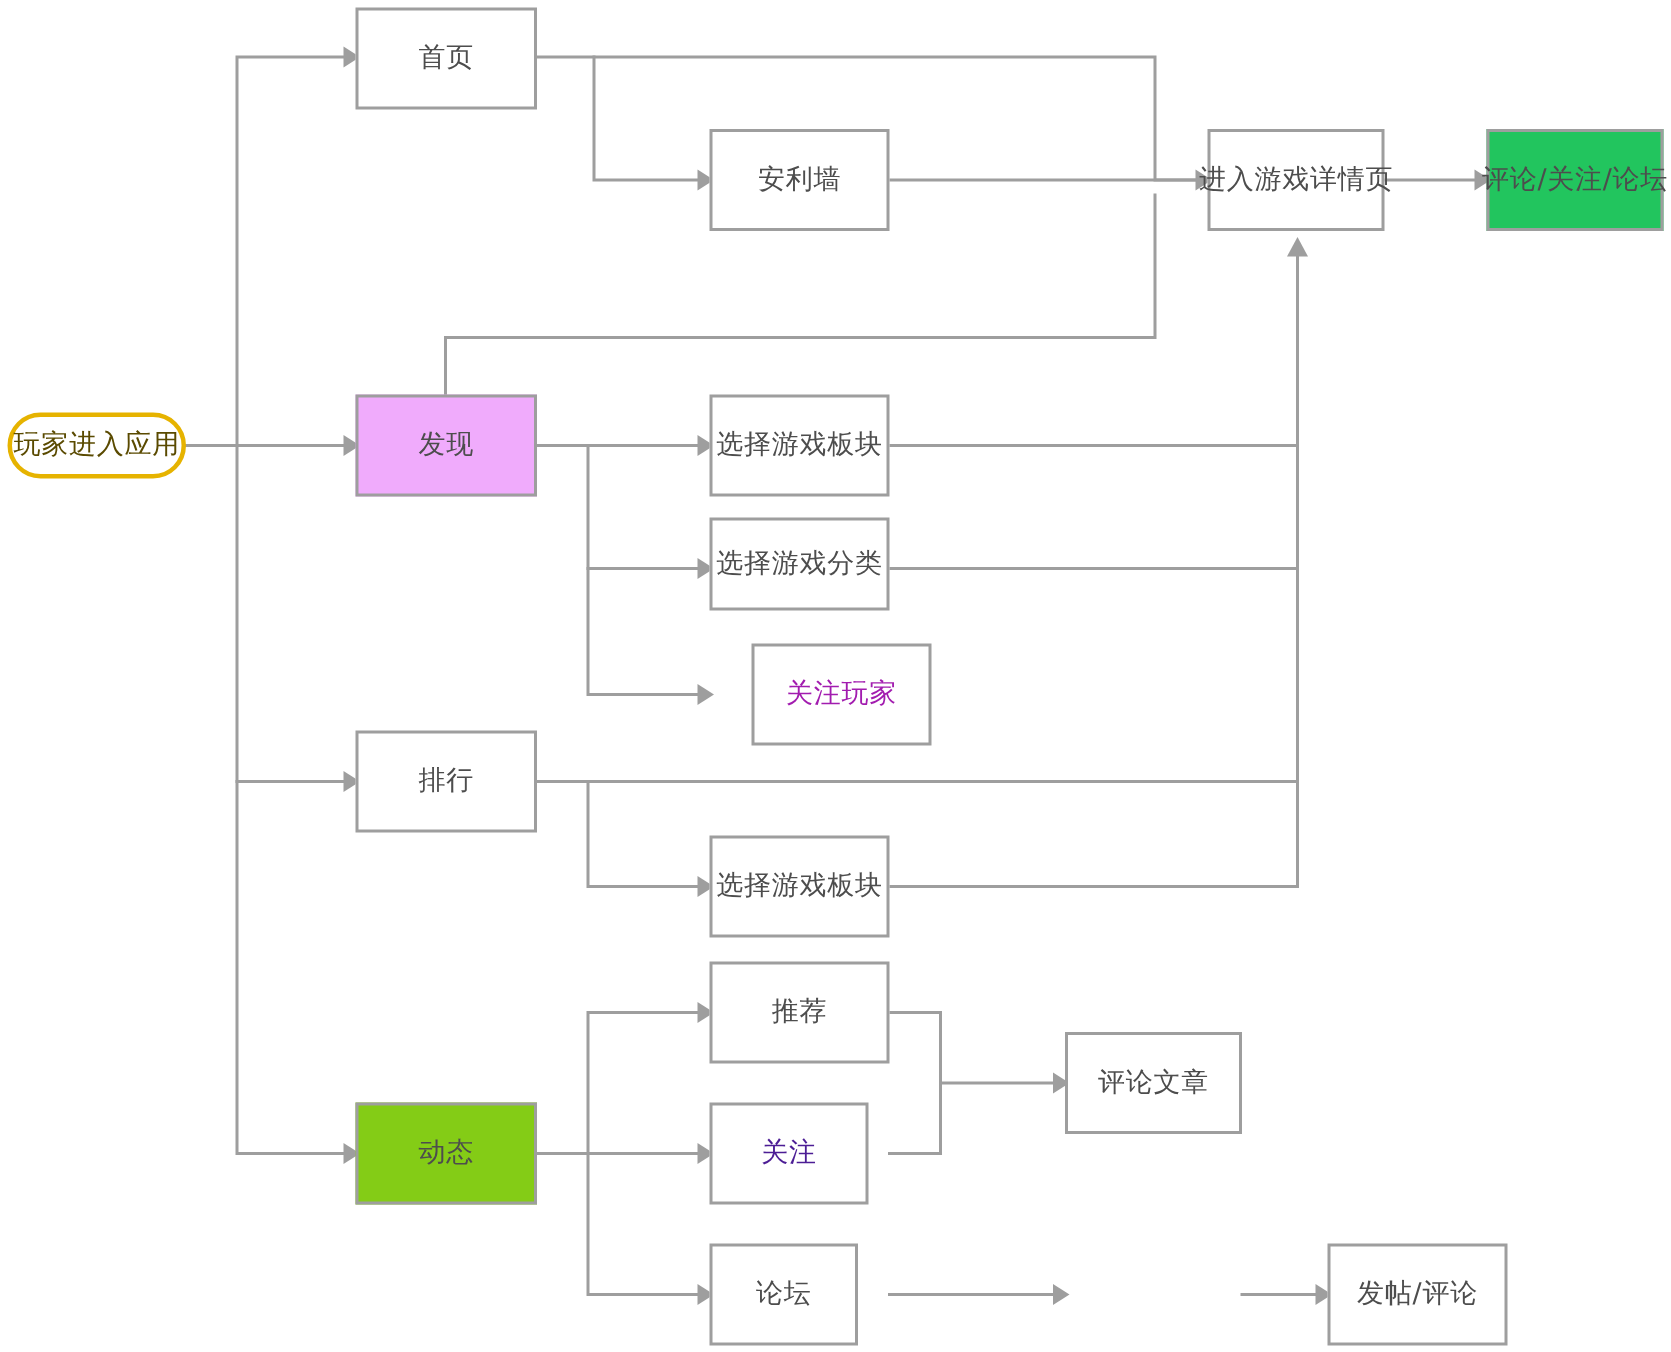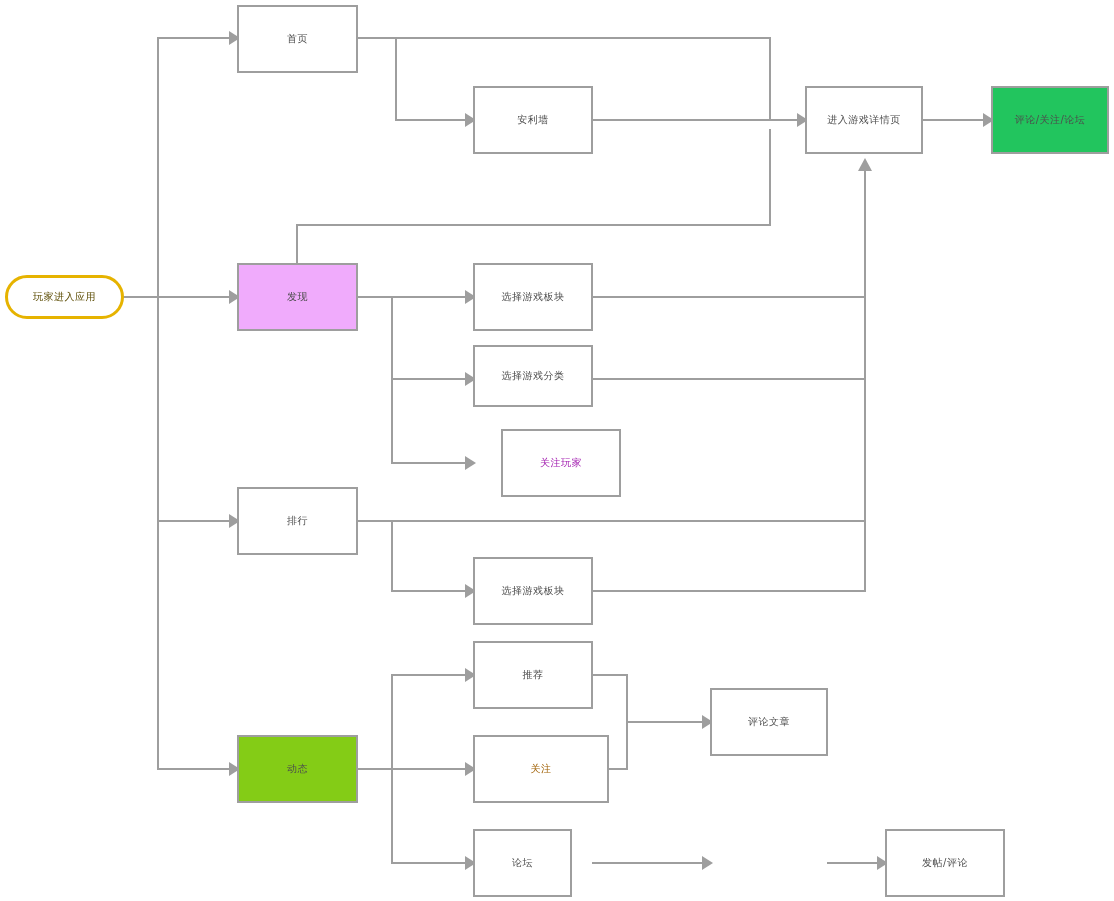--- a/index.html
+++ b/index.html
@@ -28,21 +28,21 @@
   }
   .node {
     position: absolute;
     box-sizing: border-box;
     display: flex;
     align-items: center;
     justify-content: center;
     background: #ffffff;
     border: 2px solid #9e9e9e;
     color: #4d4d4d;
-    font-size: 10px;
+    font-size: 18px;
     line-height: 1.2;
     letter-spacing: 0.5px;
     text-align: center;
     z-index: 2;
   }
   .node.start {
     border: 3px solid #e6b300;
     border-radius: 26px;
     color: #5a4a00;
   }
@@ -129,21 +129,21 @@
     </div>
     <div class="node" style="left: 237px; top: 487px; width: 121px; height: 68px; border-color: rgb(158, 158, 158); color: rgb(77, 77, 77); background: rgb(255, 255, 255);">
       <span class="node-label">排行</span>
     </div>
     <div class="node" style="left: 473px; top: 557px; width: 120px; height: 68px; border-color: rgb(158, 158, 158); color: rgb(77, 77, 77); background: rgb(255, 255, 255);">
       <span class="node-label">选择游戏板块</span>
     </div>
     <div class="node" style="left: 473px; top: 641px; width: 120px; height: 68px; border-color: rgb(158, 158, 158); color: rgb(77, 77, 77); background: rgb(255, 255, 255);">
       <span class="node-label">推荐</span>
     </div>
-    <div class="node" style="left: 473px; top: 735px; width: 136px; height: 68px; border-color: rgb(158, 158, 158); color: #a16207; background: rgb(255, 255, 255);">
+    <div class="node" style="left: 473px; top: 735px; width: 106px; height: 68px; border-color: rgb(158, 158, 158); color: #4c1d95; background: rgb(255, 255, 255);">
       <span class="node-label">关注</span>
     </div>
     <div class="node" style="left: 237px; top: 735px; width: 121px; height: 68px; border-color: rgb(158, 158, 158); color: rgb(77, 77, 77); background: #84cc16;">
       <span class="node-label">动态</span>
     </div>
     <div class="node" style="left: 710px; top: 688px; width: 118px; height: 68px; border-color: rgb(158, 158, 158); color: rgb(77, 77, 77); background: rgb(255, 255, 255);">
       <span class="node-label">评论文章</span>
     </div>
     <div class="node" style="left: 473px; top: 829px; width: 99px; height: 68px; border-color: rgb(158, 158, 158); color: rgb(77, 77, 77); background: rgb(255, 255, 255); text-align: right;">
       <span class="node-label">论坛</span>

